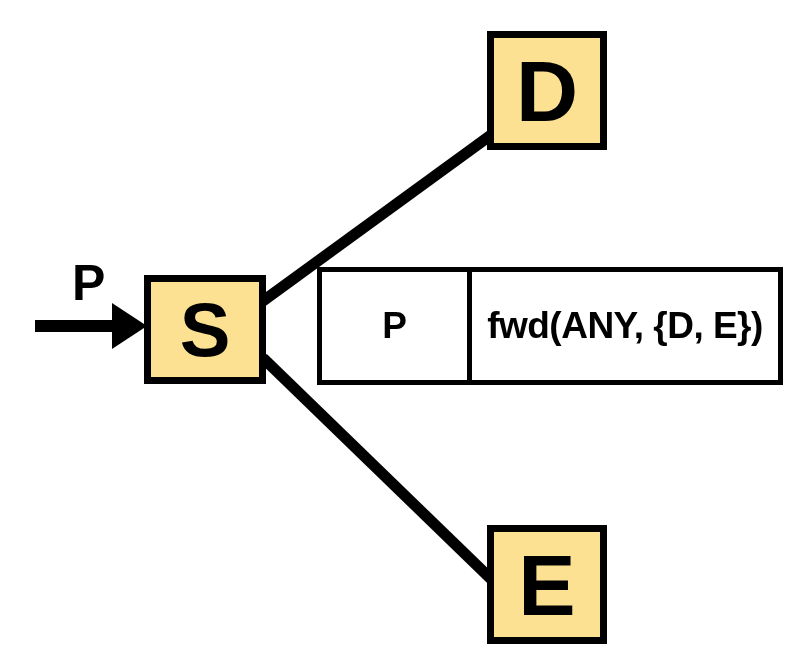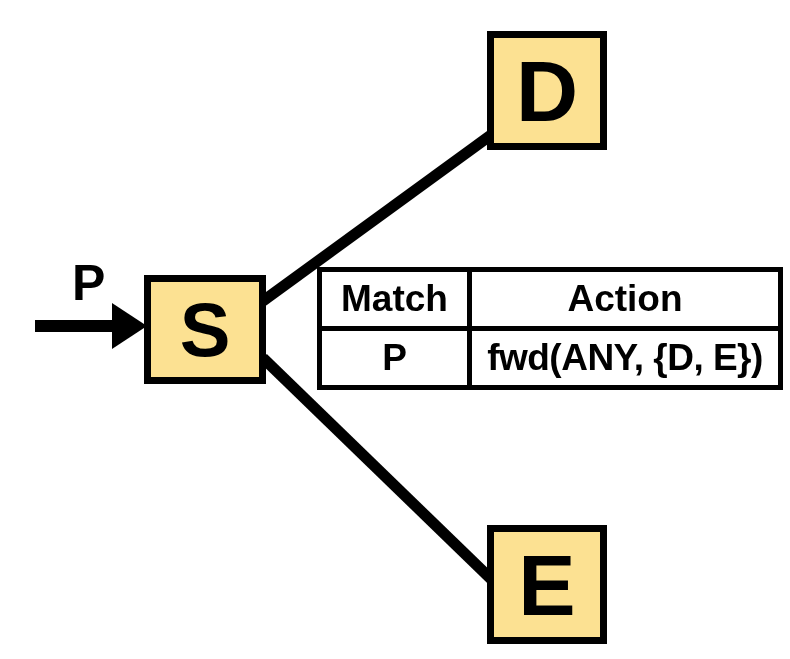--- a/index.html
+++ b/index.html
@@ -129,24 +129,20 @@
   <div id="node-d" class="node">
     <span class="node-label">D</span>
   </div>
 
   <div id="node-e" class="node">
     <span class="node-label">E</span>
   </div>
 
   <table id="flow-table">
     <tbody>
-      <tr class="hdr-row">
-        <td class="col-match cell-match-hdr">Match</td>
-        <td class="col-action cell-action-hdr">Action</td>
-      </tr>
       <tr class="data-row">
         <td class="col-match cell-match-val">P</td>
         <td class="col-action cell-action-val">fwd(ANY, {D, E})</td>
       </tr>
     </tbody>
   </table>
 
 </div>
 
 </body></html>

